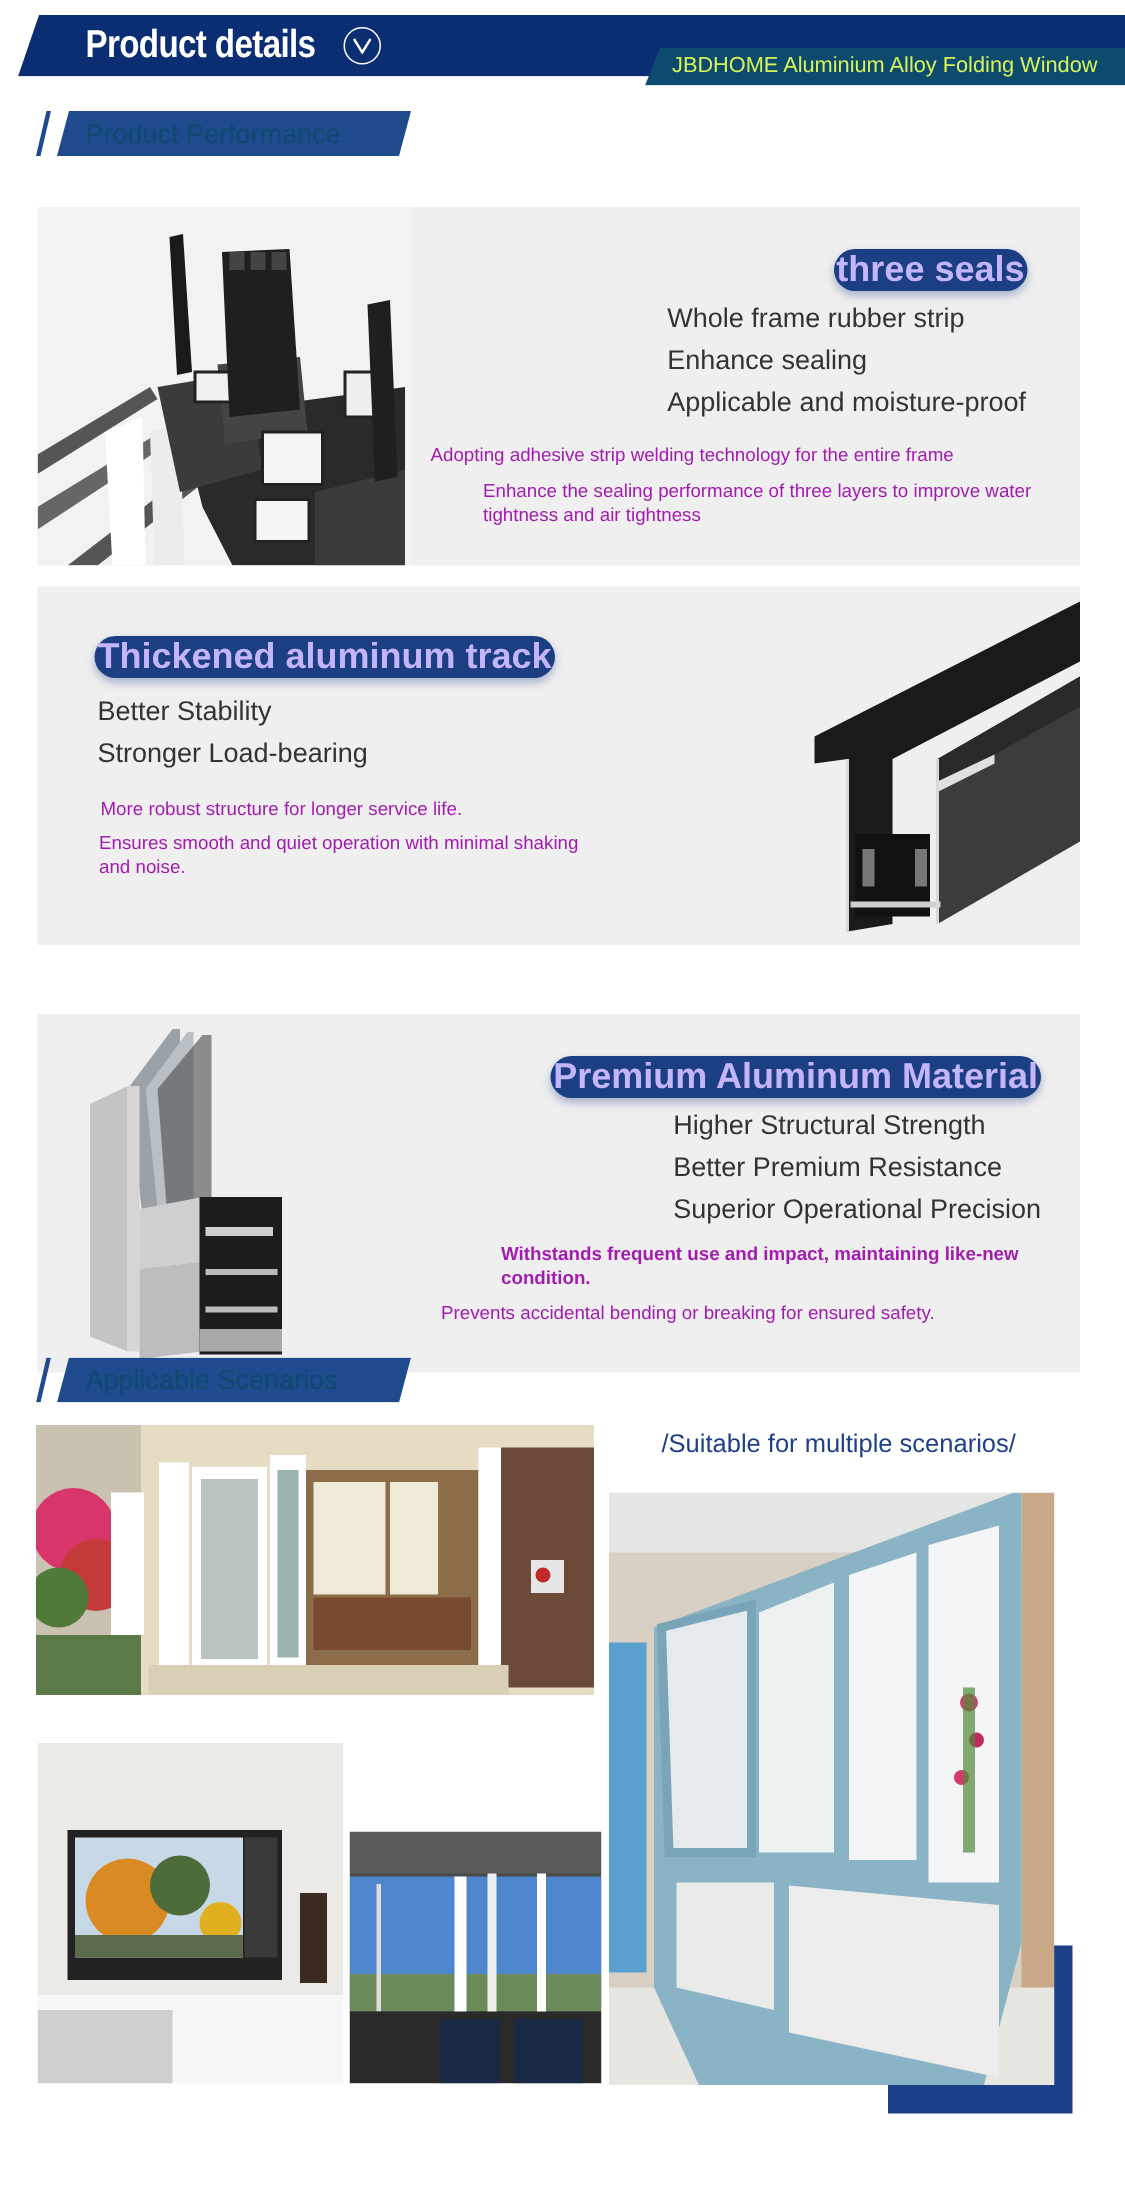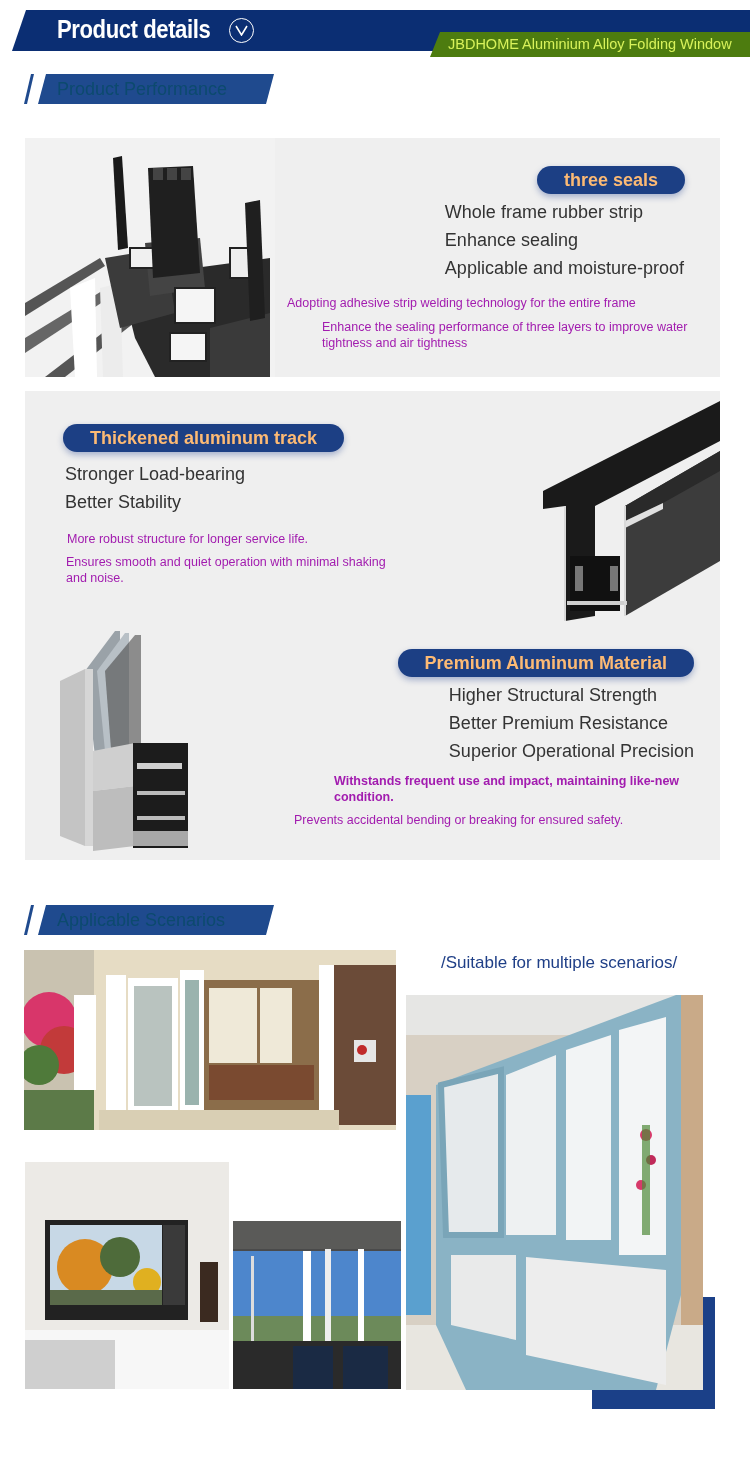--- a/index.html
+++ b/index.html
@@ -7,36 +7,36 @@
   body { position:relative; font-family:"Liberation Sans", sans-serif; color:#333; }
 
   
   .top-banner { position:absolute; left:0; top:0; width:684px; height:60px; }
   .banner-blue { position:absolute; left:12px; top:10px; width:738px; height:41px; background:#0b2e73;
     clip-path:polygon(14px 0, 100% 0, 100% 100%, 0 100%); }
   .banner-title { position:absolute; left:57px; top:14px; font-size:26px; font-weight:bold; color:#fff;
     letter-spacing:-0.5px; transform:scaleX(0.85); transform-origin:left center; font-family:"Liberation Sans", sans-serif; }
   .banner-chevron { position:absolute; left:229px; top:18px; width:25px; height:25px; border:1.5px solid #fff; border-radius:50%; }
   .banner-chevron svg { position:absolute; left:5px; top:6px; }
-  .banner-green { position:absolute; left:430px; top:32px; width:320px; height:25px; background:#4d7c0f;
+  .banner-green { position:absolute; left:430px; top:32px; width:320px; height:25px; background:#0c4a6e;
     clip-path:polygon(10px 0, 100% 0, 100% 100%, 0 100%); }
   .banner-green-text { position:absolute; left:18px; top:4px; font-size:14.5px; color:#d8f25a; white-space:nowrap; }
 
   
   .section-head { position:absolute; left:24px; width:250px; height:30px; }
   .sh-stripe { position:absolute; left:0; top:0; width:10px; height:30px; background:#1f4a8e;
     clip-path:polygon(7px 0, 100% 0, 3px 100%, 0 100%); }
   .sh-bar { position:absolute; left:14px; top:0; width:236px; height:30px; background:#1f4a8e;
     clip-path:polygon(8px 0, 100% 0, calc(100% - 8px) 100%, 0 100%); }
   .sh-text { position:absolute; left:33px; top:5px; font-size:18px; color:#0c4a6e; white-space:nowrap; }
 
   
   .panel { position:absolute; left:25px; width:695px; background:#efefef; overflow:hidden; }
-  .pill { position:absolute; height:28px; padding:0 27px; background:#1c3f84; color:#fdba74; font-weight:bold;
-    font-size:18px; line-height:28px; border-radius:14px; white-space:nowrap;
+  .pill { position:absolute; height:28px; padding:0 2px; background:#1c3f84; color:#c4b5fd; font-weight:bold;
+    font-size:24px; line-height:28px; border-radius:14px; white-space:nowrap;
     box-shadow:0 3px 6px rgba(30,60,140,0.35); }
   .feat-lines { position:absolute; font-size:18px; color:#333; line-height:28px; white-space:nowrap; }
   .desc { position:absolute; font-size:12.5px; color:#a21caf; line-height:16px; }
   .right { text-align:left; }
 
   
   .illus { position:absolute; }
 
   
   .photo { position:absolute; overflow:hidden; }
@@ -101,43 +101,43 @@
     <div>Enhance sealing</div>
     <div>Applicable and moisture-proof</div>
   </div>
   <div class="desc right" style="right:33px; top:157px; width:400px;">Adopting adhesive strip welding technology for the entire frame</div>
   <div class="desc right" style="right:28px; top:181px; width:370px;">Enhance the sealing performance of three layers to improve water tightness and air tightness</div>
 </div>
 
 <div class="panel" style="top:391px; height:239px;">
   <div class="pill" style="left:38px; top:33px;">Thickened aluminum track</div>
   <div class="feat-lines" style="left:40px; top:69px;">
+    <div>Better Stability</div>
     <div>Stronger Load-bearing</div>
-    <div>Better Stability</div>
   </div>
   <div class="desc" style="left:42px; top:140px; width:320px;">More robust structure for longer service life.</div>
   <div class="desc" style="left:41px; top:163px; width:320px;">Ensures smooth and quiet operation with minimal shaking and noise.</div>
   <svg class="illus" style="left:490px; top:0;" width="205" height="239" viewBox="0 0 205 239">
 
     <polygon points="28,100 205,10 205,50 80,115 80,225 50,230 50,115 28,118" fill="#1a1a1a"></polygon>
 
     <polygon points="110,115 205,60 205,170 110,225" fill="#3c3c3c"></polygon>
     <polygon points="110,115 205,60 205,80 148,112 110,130" fill="#2a2a2a"></polygon>
     <polygon points="110,130 148,112 148,118 110,137" fill="#e0e0e0"></polygon>
 
     <rect x="55" y="165" width="50" height="55" fill="#111"></rect>
     <rect x="60" y="175" width="8" height="25" fill="#777"></rect>
     <rect x="95" y="175" width="8" height="25" fill="#777"></rect>
     <rect x="52" y="210" width="60" height="4" fill="#cfcfcf"></rect>
     <line x1="50" y1="115" x2="50" y2="230" stroke="#d8d8d8" stroke-width="2"></line>
     <line x1="110" y1="115" x2="110" y2="225" stroke="#d8d8d8" stroke-width="2"></line>
   </svg>
 </div>
 
-<div class="panel" style="top:621px; height:239px;">
+<div class="panel" style="top:676px; height:239px;">
   <svg class="illus" style="left:20px; top:0;" width="150" height="239" viewBox="0 0 150 239">
 
     <polygon points="40,50 70,10 75,10 75,130 50,135" fill="#9aa2a8"></polygon>
     <polygon points="52,50 80,12 84,12 84,125 60,130" fill="#b8c0c6"></polygon>
     <polygon points="60,50 90,14 96,14 96,125 66,128" fill="#4a4a4a" opacity="0.6"></polygon>
 
     <polygon points="15,60 40,48 40,225 15,215" fill="#c4c4c4"></polygon>
     <polygon points="40,48 48,48 48,225 40,225" fill="#d6d6d6"></polygon>
     <polygon points="48,130 90,122 90,165 48,170" fill="#cfcfcf"></polygon>
     <polygon points="48,170 90,165 90,225 48,230" fill="#bdbdbd"></polygon>

